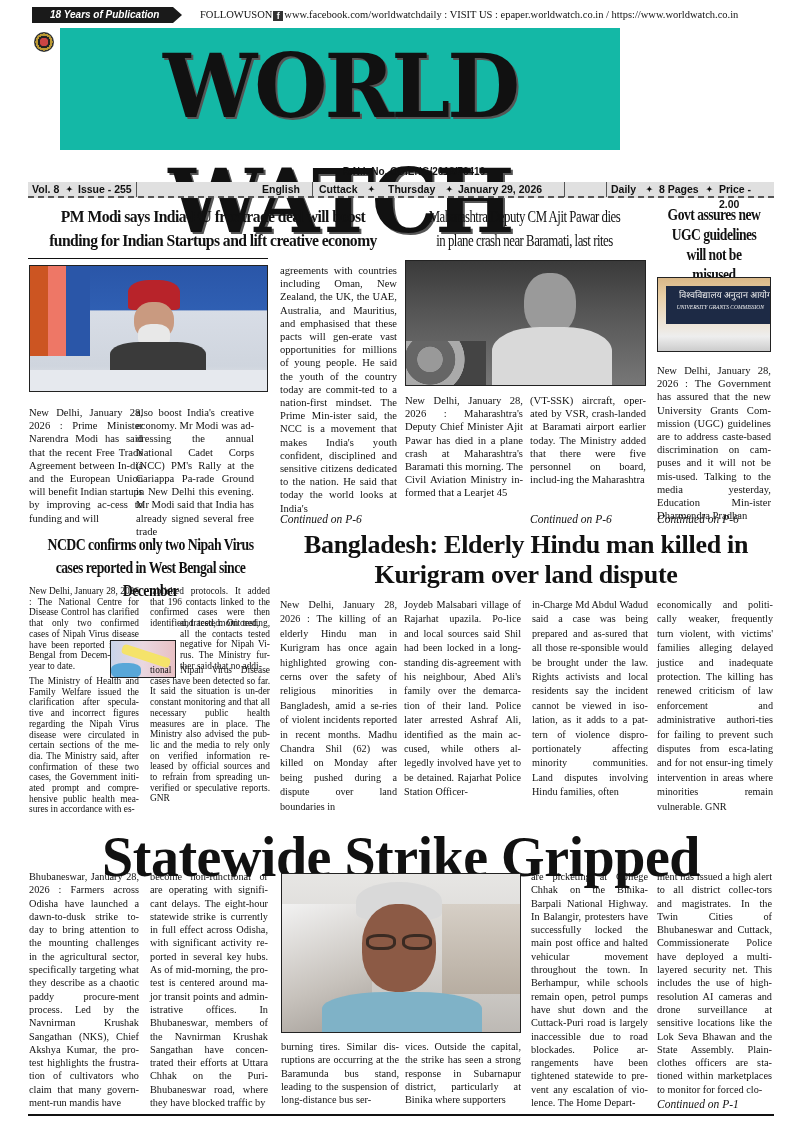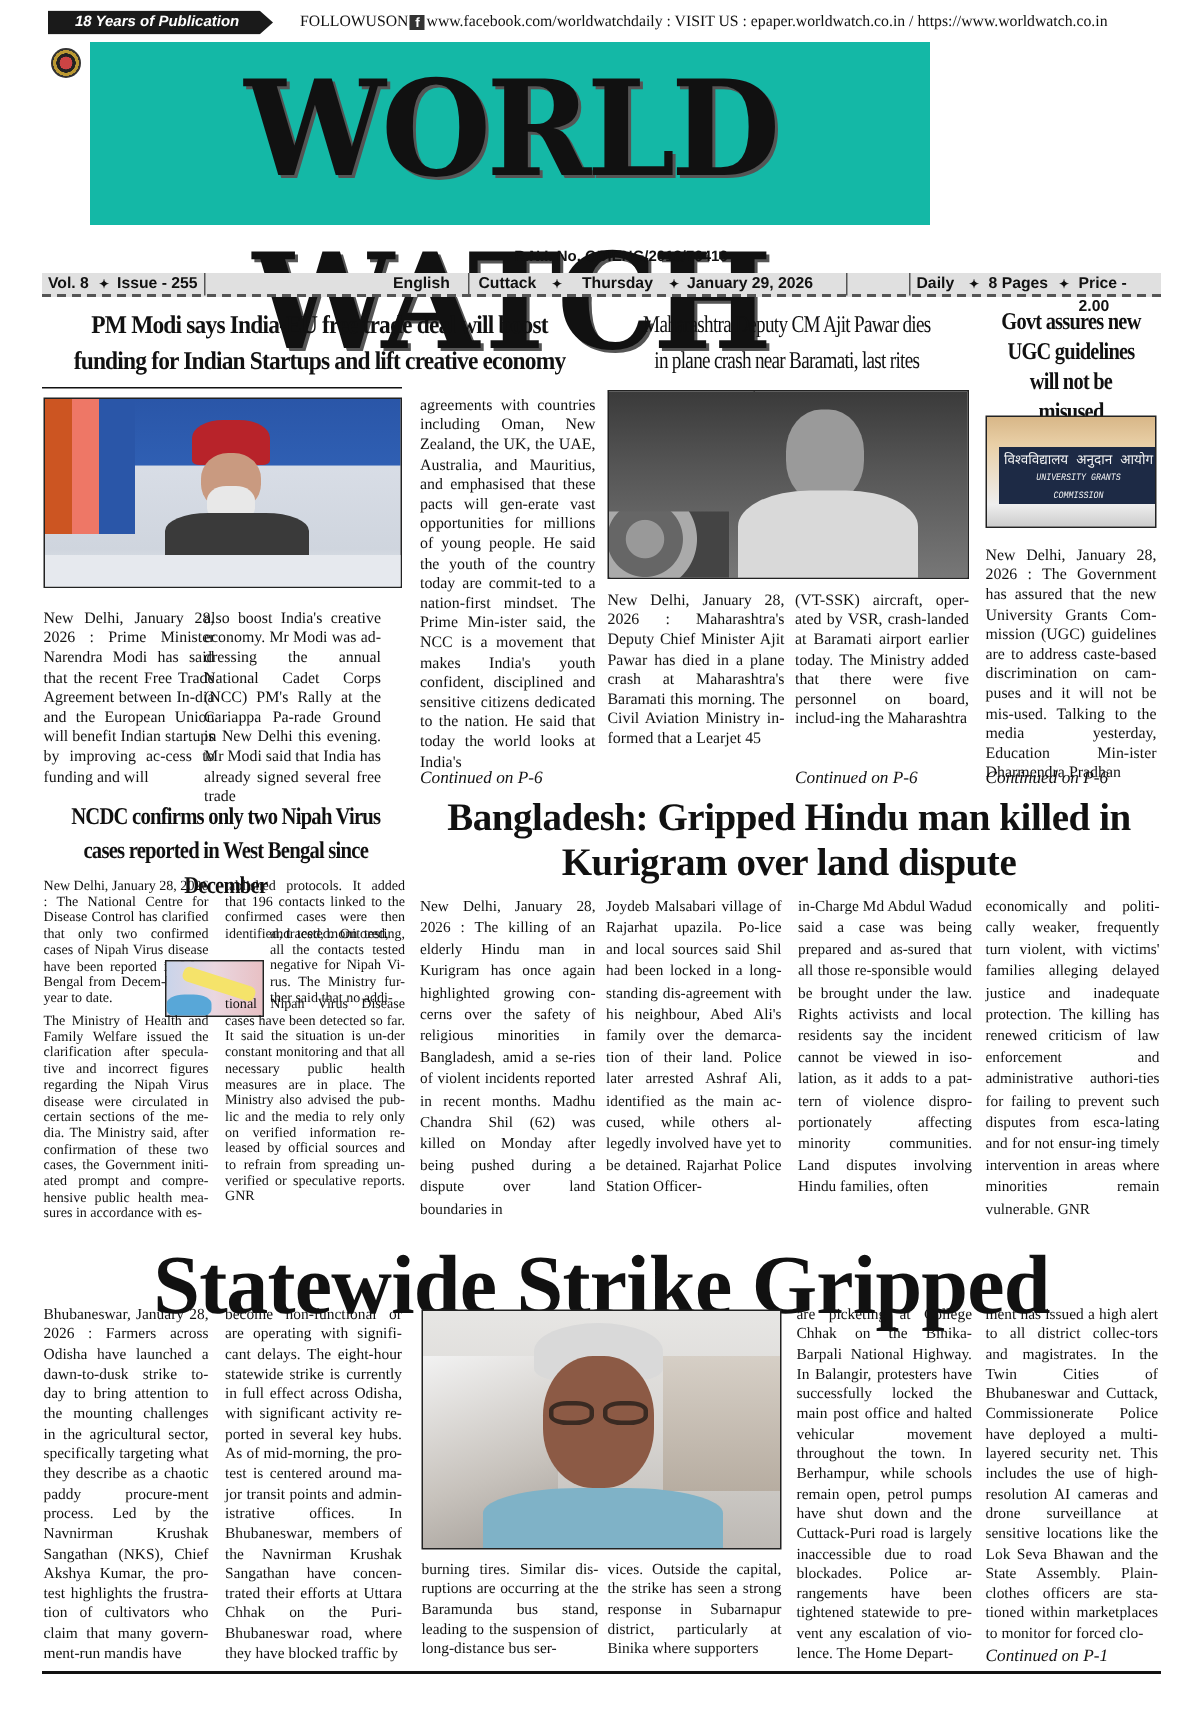--- a/index.html
+++ b/index.html
@@ -82,21 +82,21 @@
     <div style="position:absolute;left:86px;top:66px;width:120px;height:60px;border-radius:40% 40% 0 0;background:#d9d9d9"></div>
   </div>
   <div class="body-txt" style="left:405px;top:394px;width:118px">New Delhi, January 28, 2026 : Maharashtra's Deputy Chief Minister Ajit Pawar has died in a plane crash at Maharashtra's Baramati this morning. The Civil Aviation Ministry in-formed that a Learjet 45</div>
   <div class="body-txt" style="left:530px;top:394px;width:116px">(VT-SSK) aircraft, oper-ated by VSR, crash-landed at Baramati airport earlier today. The Ministry added that there were five personnel on board, includ-ing the Maharashtra</div>
   <div class="cont" style="left:530px;top:513px;width:116px">Continued on P-6</div>
 </article>
 
 <article>
   <h2 class="hl" style="left:655px;top:205px;width:118px;font-size:16px;line-height:20px;transform:scaleX(0.85);transform-origin:top center">Govt assures new UGC guidelines will not be misused</h2>
   <div class="photo" style="left:657px;top:277px;width:114px;height:75px;background:linear-gradient(180deg,#d8b788 0%,#e9cfa6 25%,#eee 80%,#ccc 100%)">
-    <div style="position:absolute;left:8px;top:20px;width:106px;height:38px;background:#1d2a45;color:#f3f3f3;font-family:Liberation Mono, monospace;font-size:8px;line-height:12px;text-align:center;padding-top:3px">
+    <div style="position:absolute;left:8px;top:8px;width:106px;height:38px;background:#1d2a45;color:#f3f3f3;font-family:Liberation Serif, serif;font-size:8px;line-height:12px;text-align:right;padding-top:3px">
       <div style="font-size:9px">विश्वविद्यालय अनुदान आयोग</div>
       <div style="font-size:6.5px;font-style:italic;transform:scaleX(0.85)">UNIVERSITY GRANTS COMMISSION</div>
     </div>
   </div>
   <div class="body-txt" style="left:657px;top:364px;width:114px">New Delhi, January 28, 2026 : The Government has assured that the new University Grants Com-mission (UGC) guidelines are to address caste-based discrimination on cam-puses and it will not be mis-used. Talking to the media yesterday, Education Min-ister Dharmendra Pradhan</div>
   <div class="cont" style="left:657px;top:513px;width:114px">Continued on P-6</div>
 </article>
 
 <article>
   <h2 class="hl" style="left:28px;top:533px;width:245px;font-size:16px;line-height:23px;transform:scaleX(0.86);transform-origin:top center">NCDC confirms only two Nipah Virus cases reported in West Bengal since December</h2>
@@ -105,21 +105,21 @@
     <div style="position:absolute;left:10px;top:10px;width:50px;height:10px;background:#f5e36a;transform:rotate(18deg);border-radius:4px"></div>
     <div style="position:absolute;left:0;top:22px;width:30px;height:16px;background:#58a7d8;border-radius:40%"></div>
   </div>
   <div class="body-txt" style="left:29px;top:676px;width:110px;font-size:9.4px;line-height:10.7px">The Ministry of Health and Family Welfare issued the clarification after specula-tive and incorrect figures regarding the Nipah Virus disease were circulated in certain sections of the me-dia. The Ministry said, after confirmation of these two cases, the Government initi-ated prompt and compre-hensive public health mea-sures in accordance with es-</div>
   <div class="body-txt" style="left:150px;top:586px;width:120px;font-size:9.4px;line-height:10.7px">tablished protocols. It added that 196 contacts linked to the confirmed cases were then identified, traced, monitored,</div>
   <div class="body-txt" style="left:180px;top:618px;width:90px;font-size:9.4px;line-height:10.7px">and tested. On testing, all the contacts tested negative for Nipah Vi-rus. The Ministry fur-ther said that no addi-</div>
   <div class="body-txt" style="left:150px;top:665px;width:120px;font-size:9.4px;line-height:10.7px">tional Nipah Virus Disease cases have been detected so far. It said the situation is un-der constant monitoring and that all necessary public health measures are in place. The Ministry also advised the pub-lic and the media to rely only on verified information re-leased by official sources and to refrain from spreading un-verified or speculative reports. GNR</div>
 </article>
 
 <article>
-  <h2 class="hl" style="left:278px;top:530px;width:496px;font-size:26px;line-height:30px;letter-spacing:-0.3px">Bangladesh: Gripped Hindu man killed in Kurigram over land dispute</h2>
+  <h2 class="hl" style="left:278px;top:530px;width:496px;font-size:26px;line-height:30px;letter-spacing:-0.3px">Bangladesh: Elderly Hindu man killed in Kurigram over land dispute</h2>
   <div class="body-txt" style="left:280px;top:598px;width:117px;font-size:10.2px;line-height:14.4px">New Delhi, January 28, 2026 : The killing of an elderly Hindu man in Kurigram has once again highlighted growing con-cerns over the safety of religious minorities in Bangladesh, amid a se-ries of violent incidents reported in recent months. Madhu Chandra Shil (62) was killed on Monday after being pushed during a dispute over land boundaries in</div>
   <div class="body-txt" style="left:404px;top:598px;width:117px;font-size:10.2px;line-height:14.4px">Joydeb Malsabari village of Rajarhat upazila. Po-lice and local sources said Shil had been locked in a long-standing dis-agreement with his neighbour, Abed Ali's family over the demarca-tion of their land. Police later arrested Ashraf Ali, identified as the main ac-cused, while others al-legedly involved have yet to be detained. Rajarhat Police Station Officer-</div>
   <div class="body-txt" style="left:532px;top:598px;width:116px;font-size:10.2px;line-height:14.4px">in-Charge Md Abdul Wadud said a case was being prepared and as-sured that all those re-sponsible would be brought under the law. Rights activists and local residents say the incident cannot be viewed in iso-lation, as it adds to a pat-tern of violence dispro-portionately affecting minority communities. Land disputes involving Hindu families, often</div>
   <div class="body-txt" style="left:657px;top:598px;width:116px;font-size:10.2px;line-height:14.4px">economically and politi-cally weaker, frequently turn violent, with victims' families alleging delayed justice and inadequate protection. The killing has renewed criticism of law enforcement and administrative authori-ties for failing to prevent such disputes from esca-lating and for not ensur-ing timely intervention in areas where minorities remain vulnerable. GNR</div>
 </article>
 
 <article>
   <h2 class="hl" style="left:28px;top:832px;width:746px;font-size:56px;line-height:50px;letter-spacing:-0.5px">Statewide Strike Gripped Odisha</h2>
   <div class="body-txt" style="left:29px;top:870px;width:110px;font-size:10.3px;line-height:13.3px">Bhubaneswar, January 28, 2026 : Farmers across Odisha have launched a dawn-to-dusk strike to-day to bring attention to the mounting challenges in the agricultural sector, specifically targeting what they describe as a chaotic paddy procure-ment process. Led by the Navnirman Krushak Sangathan (NKS), Chief Akshya Kumar, the pro-test highlights the frustra-tion of cultivators who claim that many govern-ment-run mandis have</div>
   <div class="body-txt" style="left:150px;top:870px;width:118px;font-size:10.3px;line-height:13.3px">become non-functional or are operating with signifi-cant delays. The eight-hour statewide strike is currently in full effect across Odisha, with significant activity re-ported in several key hubs. As of mid-morning, the pro-test is centered around ma-jor transit points and admin-istrative offices. In Bhubaneswar, members of the Navnirman Krushak Sangathan have concen-trated their efforts at Uttara Chhak on the Puri-Bhubaneswar road, where they have blocked traffic by</div>

